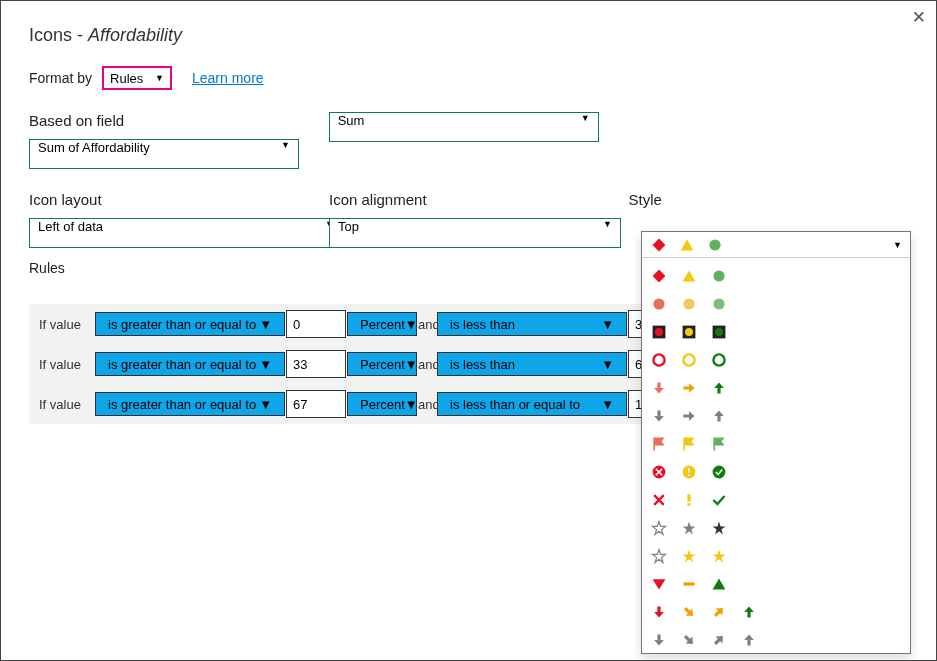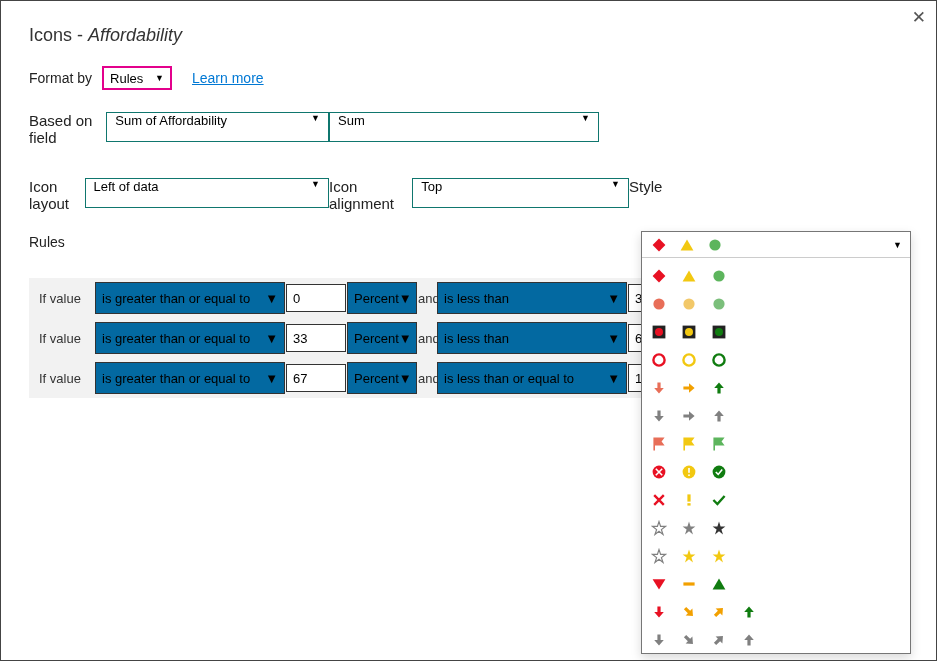--- a/index.html
+++ b/index.html
@@ -8,34 +8,34 @@
 .content { padding: 24px 28px 0 28px; }
 .title { font-size: 18px; font-weight: 300; color: #333; }
 .title .italic { font-style: italic; }
 .format-row { margin-top: 20px; display: flex; align-items: center; gap: 10px; }
 .format-label { font-size: 14px; color: #222; }
 .format-select { border: 2px solid #E3008C; padding: 3px 6px; font-size: 13px; min-width: 70px; height: 24px; position: relative; display: flex; align-items: center; justify-content: space-between; cursor: pointer; }
 .format-select .caret { font-size: 9px; }
 .learn-more { color: #0078D4; text-decoration: underline; font-size: 14px; margin-left: 10px; cursor: pointer; }
 
 .grid-row { display: flex; gap: 0; margin-top: 22px; }
-.grid-col { display: flex; }
+.grid-col { display: flex; flex-direction: column; }
 .col-1 { width: 300px; }
 .col-2 { width: 300px; }
 .col-3 { width: 280px; }
 .field-label { font-size: 15px; color: #222; margin-bottom: 10px; }
 .select-box { border: 1px solid #0f766e; height: 30px; display: flex; align-items: flex-start; justify-content: space-between; padding: 0 8px; font-size: 13px; cursor: pointer; width: 270px; background: #fff; }
 .select-box .caret { font-size: 9px; }
 
 .rules-label { font-size: 14px; color: #222; margin-top: 12px; }
 .rules-area { margin-top: 28px; position: relative; }
 .rule-row { display: flex; align-items: center; height: 40px; background: #f2f2f2; margin-bottom: 0; }
 .rule-row + .rule-row { margin-top: 0; }
 .if-label { width: 65px; padding-left: 10px; font-size: 13px; color: #333; }
-.rule-select { border: 1px solid #333; height: 32px; background: #0369a1; display: flex; align-items: center; justify-content: space-between; padding: 0 6px; font-size: 13px; cursor: pointer; }
+.rule-select { border: 1px solid #333; height: 24px; background: #0ea5e9; display: flex; align-items: center; justify-content: space-between; padding: 0 12px; font-size: 13px; cursor: pointer; }
 .op-sel { width: 190px; }
 .val-input { border: 1px solid #333; height: 28px; width: 60px; padding: 0 6px; font-size: 13px; background: #fff; }
 .unit-sel { width: 70px; }
 .and-label { width: 18px; text-align: center; font-size: 13px; color: #333; }
 .op-sel-2 { width: 190px; }
 .val-input-2 { width: 60px; }
 .rule-row > * { margin-right: 1px; }
 
 .style-panel { position: absolute; top: 230px; left: 640px; width: 270px; background: #fff; border: 1px solid #767676; box-shadow: 0 4px 10px rgba(0,0,0,0.15); z-index: 10; }
 .style-header-row { display: flex; align-items: center; justify-content: space-between; border-bottom: 1px solid #ccc; height: 26px; padding: 0 8px; }
@@ -92,21 +92,21 @@
   <div class="grid-row">
     <div class="grid-col col-1">
       <div class="field-label">Icon layout</div>
       <div class="select-box" style="width:314px">
         <span>Left of data</span>
         <span class="caret">▼</span>
       </div>
     </div>
     <div class="grid-col col-2">
       <div class="field-label">Icon alignment</div>
-      <div class="select-box" style="width:251px">
+      <div class="select-box" style="width:292px">
         <span>Top</span>
         <span class="caret">▼</span>
       </div>
     </div>
     <div class="grid-col col-3">
       <div class="field-label">Style</div>
     </div>
   </div>
 
   <div class="rules-label">Rules</div>

